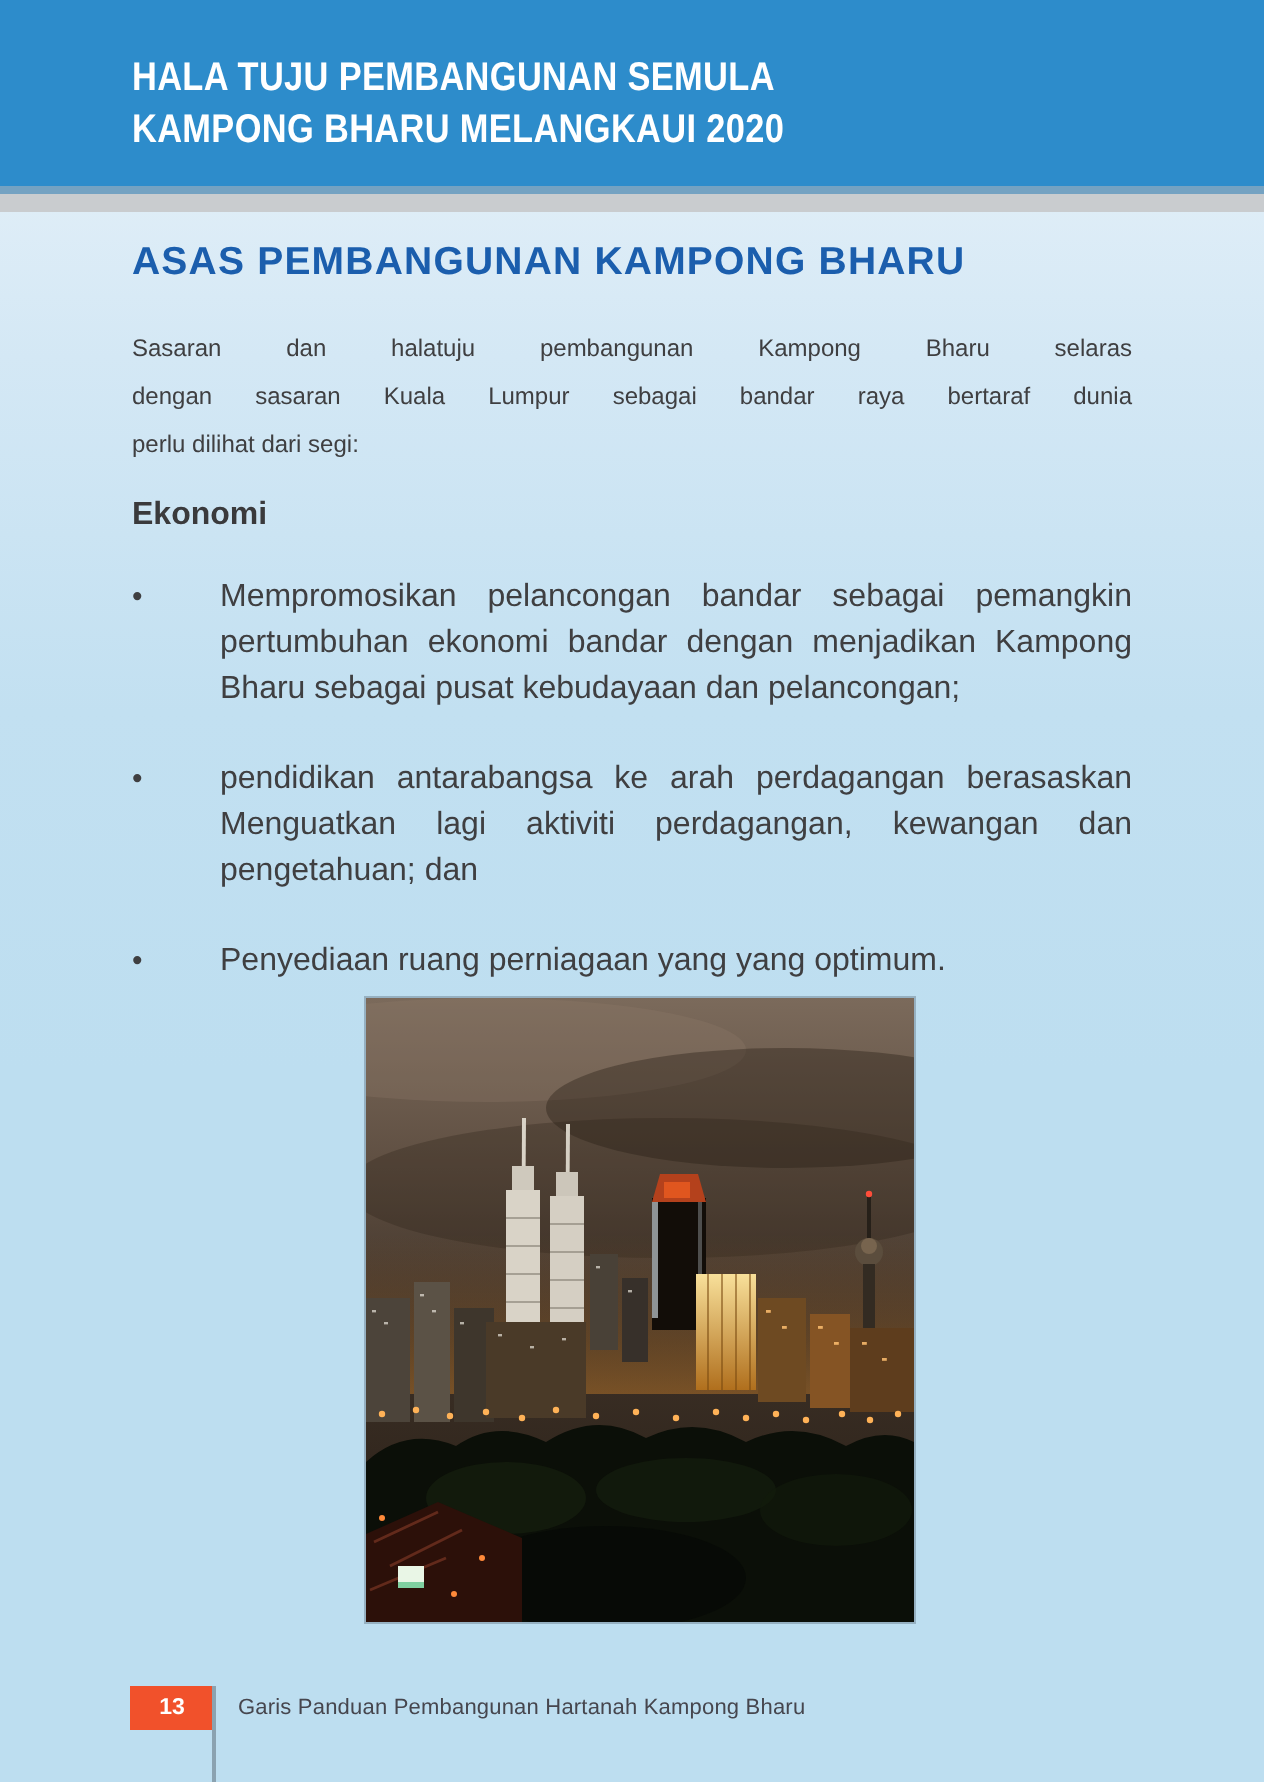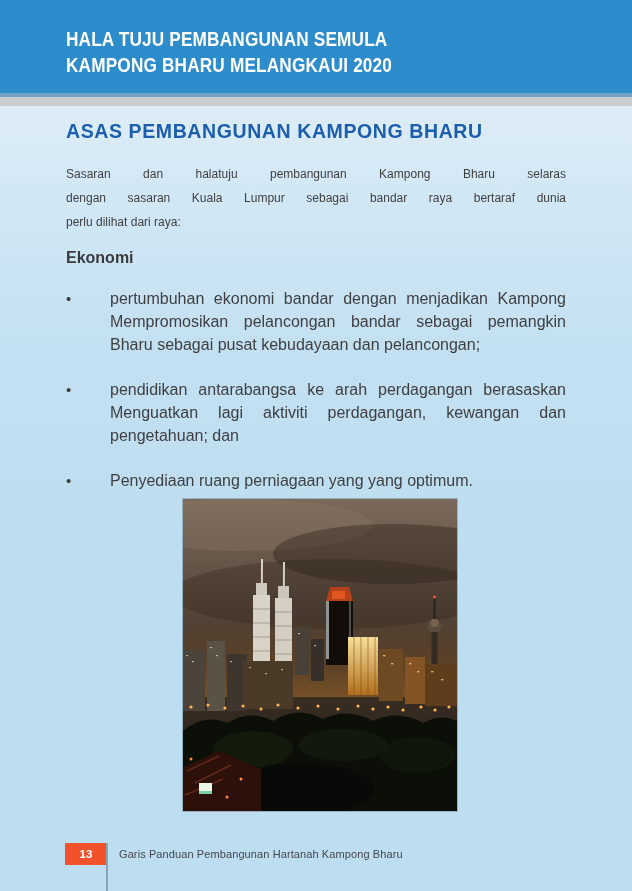--- a/index.html
+++ b/index.html
@@ -42,31 +42,31 @@
   <div class="header-title">
     <div>HALA TUJU PEMBANGUNAN SEMULA</div>
     <div>KAMPONG BHARU MELANGKAUI 2020</div>
   </div>
 
   <div class="heading">ASAS PEMBANGUNAN KAMPONG BHARU</div>
 
   <div class="intro">
     <div class="jline">Sasaran dan halatuju pembangunan Kampong Bharu selaras</div>
     <div class="jline">dengan sasaran Kuala Lumpur sebagai bandar raya bertaraf dunia</div>
-    <div class="nline">perlu dilihat dari raya:</div>
+    <div class="nline">perlu dilihat dari segi:</div>
   </div>
 
   <div class="subheading">Ekonomi</div>
 
   <div class="bullets">
     <div class="bullet-item">
       <div class="bullet-marker">•</div>
       <div class="bullet-text">
+        <div class="jline">Mempromosikan pelancongan bandar sebagai pemangkin</div>
         <div class="jline">pertumbuhan ekonomi bandar dengan menjadikan Kampong</div>
-        <div class="jline">Mempromosikan pelancongan bandar sebagai pemangkin</div>
         <div class="nline">Bharu sebagai pusat kebudayaan dan pelancongan;</div>
       </div>
     </div>
     <div class="bullet-item">
       <div class="bullet-marker">•</div>
       <div class="bullet-text">
         <div class="jline">pendidikan antarabangsa ke arah perdagangan berasaskan</div>
         <div class="jline">Menguatkan lagi aktiviti perdagangan, kewangan dan</div>
         <div class="nline">pengetahuan; dan</div>
       </div>

